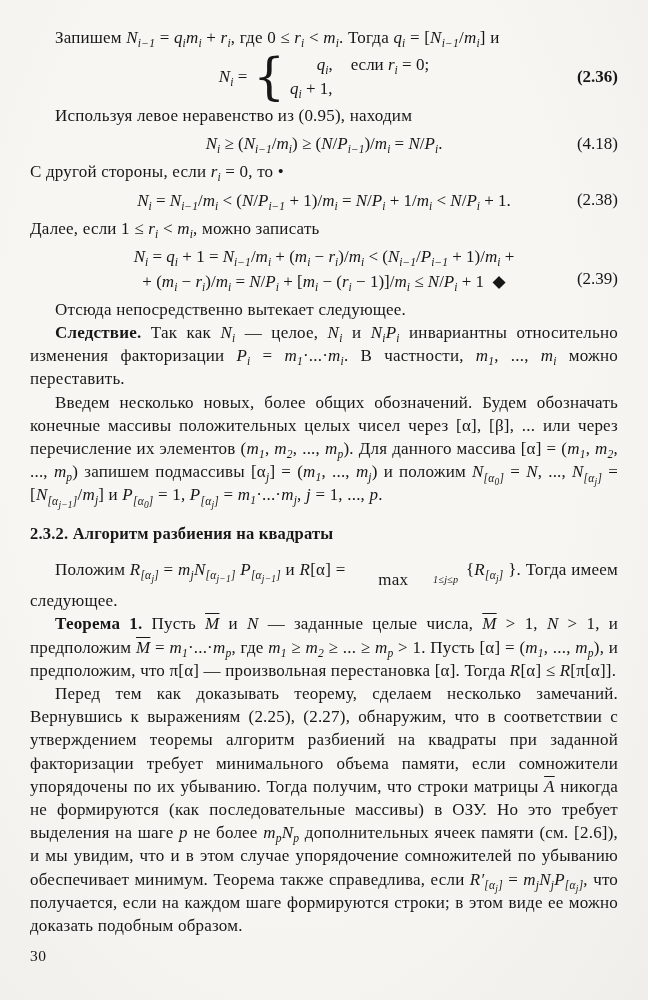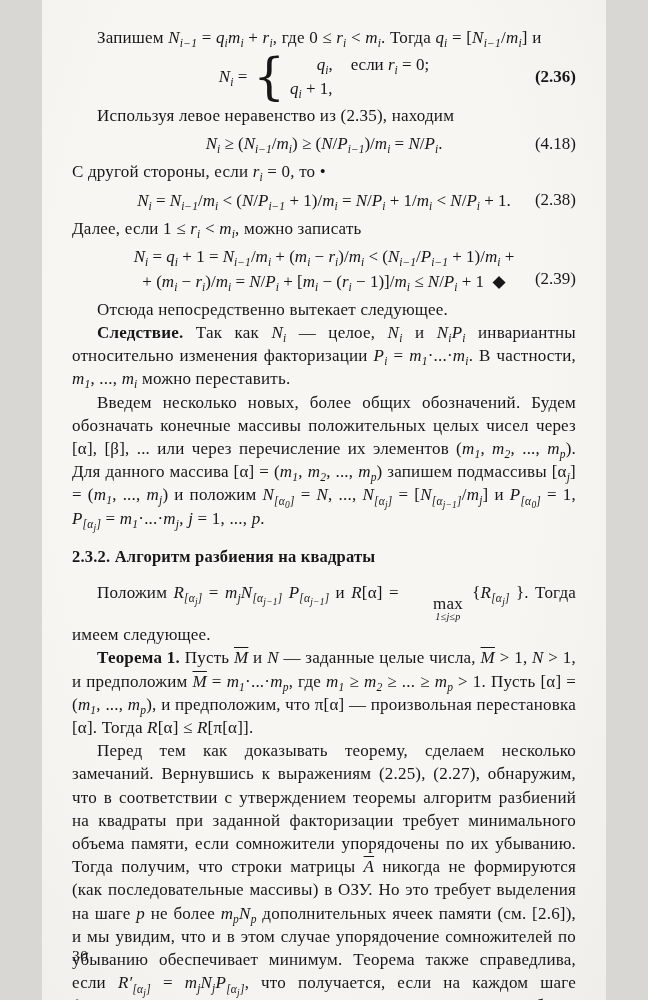--- a/index.html
+++ b/index.html
@@ -1,18 +1,18 @@
 <!DOCTYPE html>
 <html><head>
 <meta charset="utf-8">
 <style>
   * { margin: 0; padding: 0; box-sizing: border-box; }
   html, body { background: #d8d7d3; }
   .page {
-    width: 564px; height: 1000px;
+    width: 648px; height: 1000px;
     position: relative; overflow: hidden;
     margin: 0 auto;
     background: radial-gradient(ellipse at 45% 38%, #f7f6f2 55%, #efeeea 100%);
     color: #171717;
     font-family: "Liberation Serif", "DejaVu Serif", serif;
     font-size: 17px;
     line-height: 23.2px;
     padding: 26px 30px 0 30px;
   }
   .para { text-align: justify; letter-spacing: 0.2px; }
@@ -34,21 +34,21 @@
   }
   .cases {
     display: inline-grid;
     grid-template-columns: auto auto;
     column-gap: 18px;
     text-align: right;
     line-height: 23.5px;
   }
   .eqline { line-height: 25px; }
   .maxop {
-    display: inline-flex; flex-direction: column; align-items: center;
+    display: inline-flex; flex-direction: row; align-items: center;
     vertical-align: -0.62em; line-height: 1.05; margin: 0 3px;
   }
   .maxop .lim { font-size: 0.6em; font-style: italic; }
   .heading {
     font-size: 16.5px; font-weight: 700;
     margin: 15px 0 13px; letter-spacing: 0.2px;
     text-align: left;
   }
   .pagenum { position: absolute; left: 30px; top: 944px; font-size: 15.5px; letter-spacing: 0.5px; }
 </style>
@@ -65,21 +65,21 @@
       <span class="brace">{</span>
       <span class="cases">
         <span><i>q</i><sub>i</sub>,</span>
         <span>если <i>r</i><sub>i</sub> = 0;</span>
         <span><i>q</i><sub>i</sub> + 1,</span>
       </span>
     </span>
     <span class="num bold">(2.36)</span>
   </div>
 
-  <p class="para indent">Используя левое неравенство из (2.35), находим</p>
+  <p class="para indent">Используя левое неравенство из (0.95), находим</p>
 
   <div class="eq">
     <span class="eqline"><i>N</i><sub>i</sub> ≥ (<i>N</i><sub>i−1</sub>/<i>m</i><sub>i</sub>) ≥ (<i>N</i>/<i>P</i><sub>i−1</sub>)/<i>m</i><sub>i</sub> = <i>N</i>/<i>P</i><sub>i</sub>.</span>
     <span class="num">(4.18)</span>
   </div>
 
   <p class="para">С другой стороны, если <i>r</i><sub>i</sub> = 0, то  •</p>
 
   <div class="eq">
     <span class="eqline"><i>N</i><sub>i</sub> = <i>N</i><sub>i−1</sub>/<i>m</i><sub>i</sub> &lt; (<i>N</i>/<i>P</i><sub>i−1</sub> + 1)/<i>m</i><sub>i</sub> = <i>N</i>/<i>P</i><sub>i</sub> + 1/<i>m</i><sub>i</sub> &lt; <i>N</i>/<i>P</i><sub>i</sub> + 1.</span>

